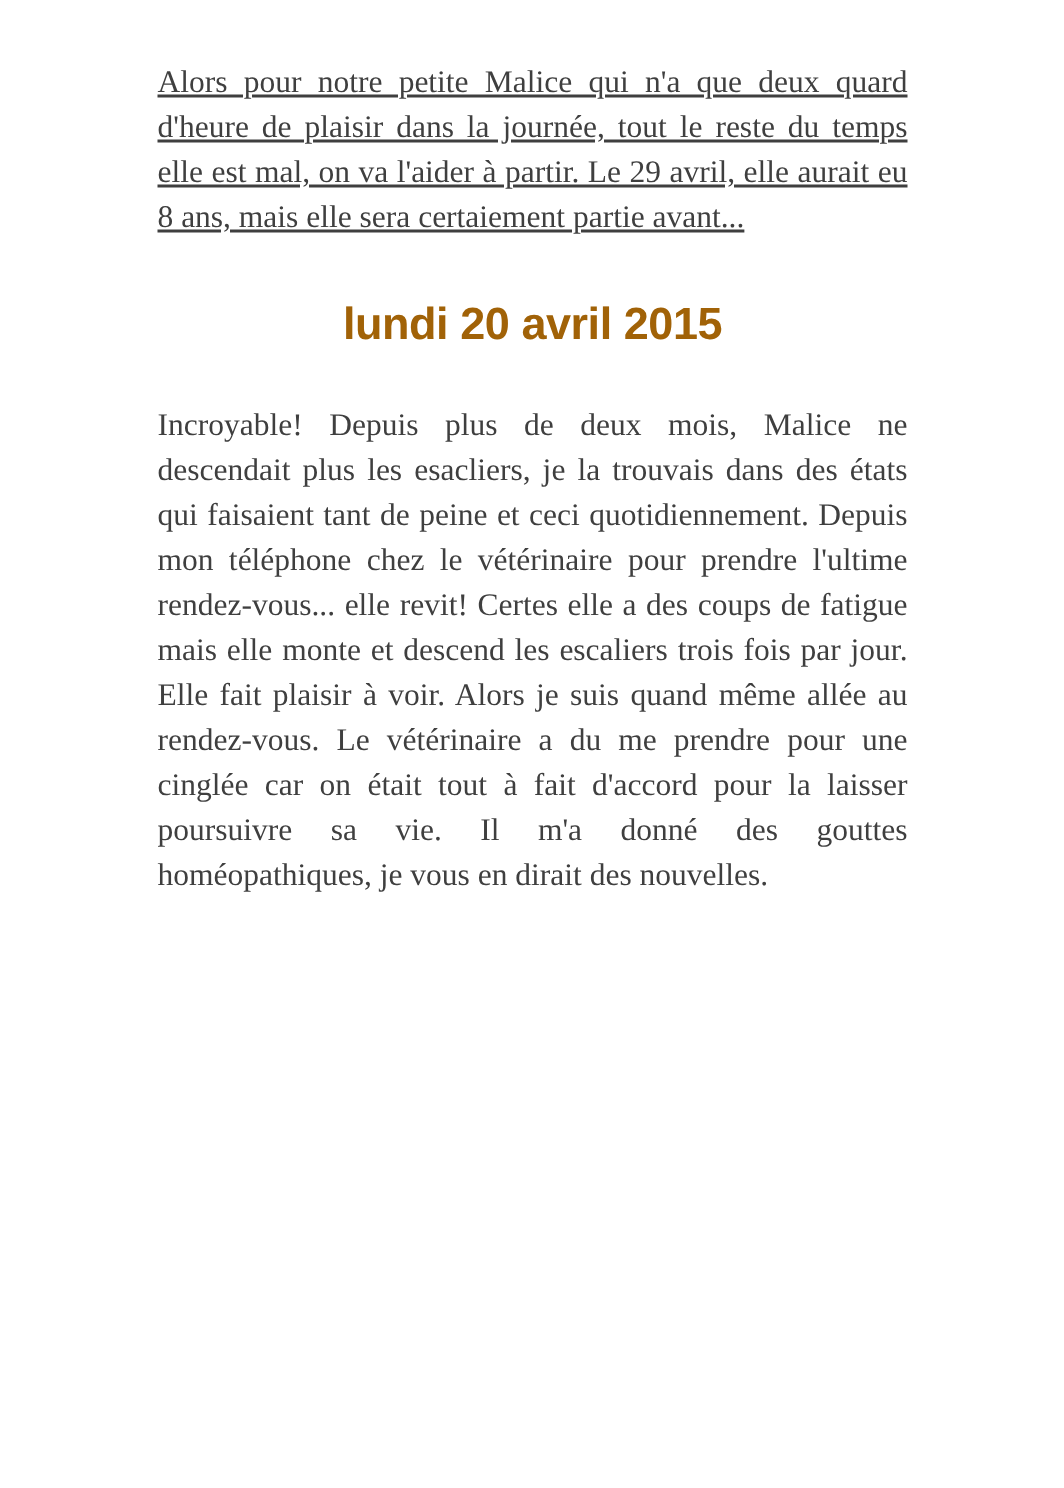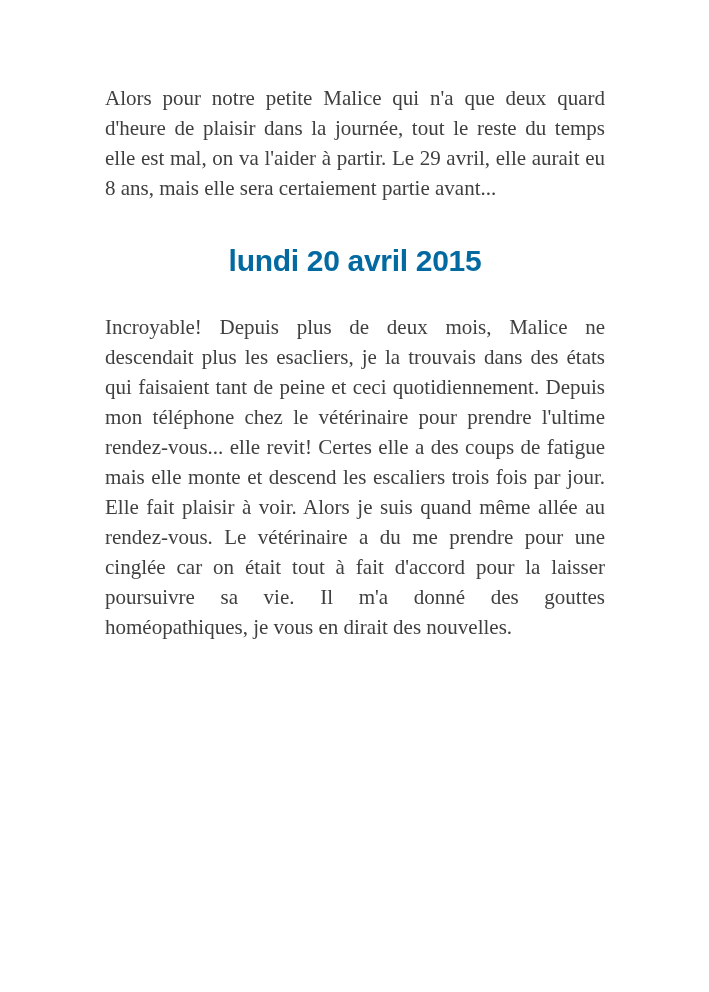--- a/index.html
+++ b/index.html
@@ -25,29 +25,30 @@
     font-family: "Liberation Serif", "DejaVu Serif", serif;
     font-size: 21px;
     line-height: 30px;
     color: #3f3f3f;
     text-align: justify;
     text-justify: inter-word;
     hyphens: none;
     margin: 0;
   }
   .para-before {
-    margin-top: 83px;
+    margin-top: 39px;
+    text-decoration: underline;
   }
   .date-heading {
     font-family: "Liberation Sans", "DejaVu Sans", sans-serif;
     font-weight: 700;
     font-size: 30px;
     line-height: 39px;
     letter-spacing: -0.3px;
-    color: #0369a1;
+    color: #a16207;
     text-align: center;
     margin: 38px 0 32px 0;
   }
   .page-number {
     position: absolute;
     left: 0;
     right: 0;
     top: 938px;
     text-align: center;
     font-family: "Liberation Serif", "DejaVu Serif", serif;

